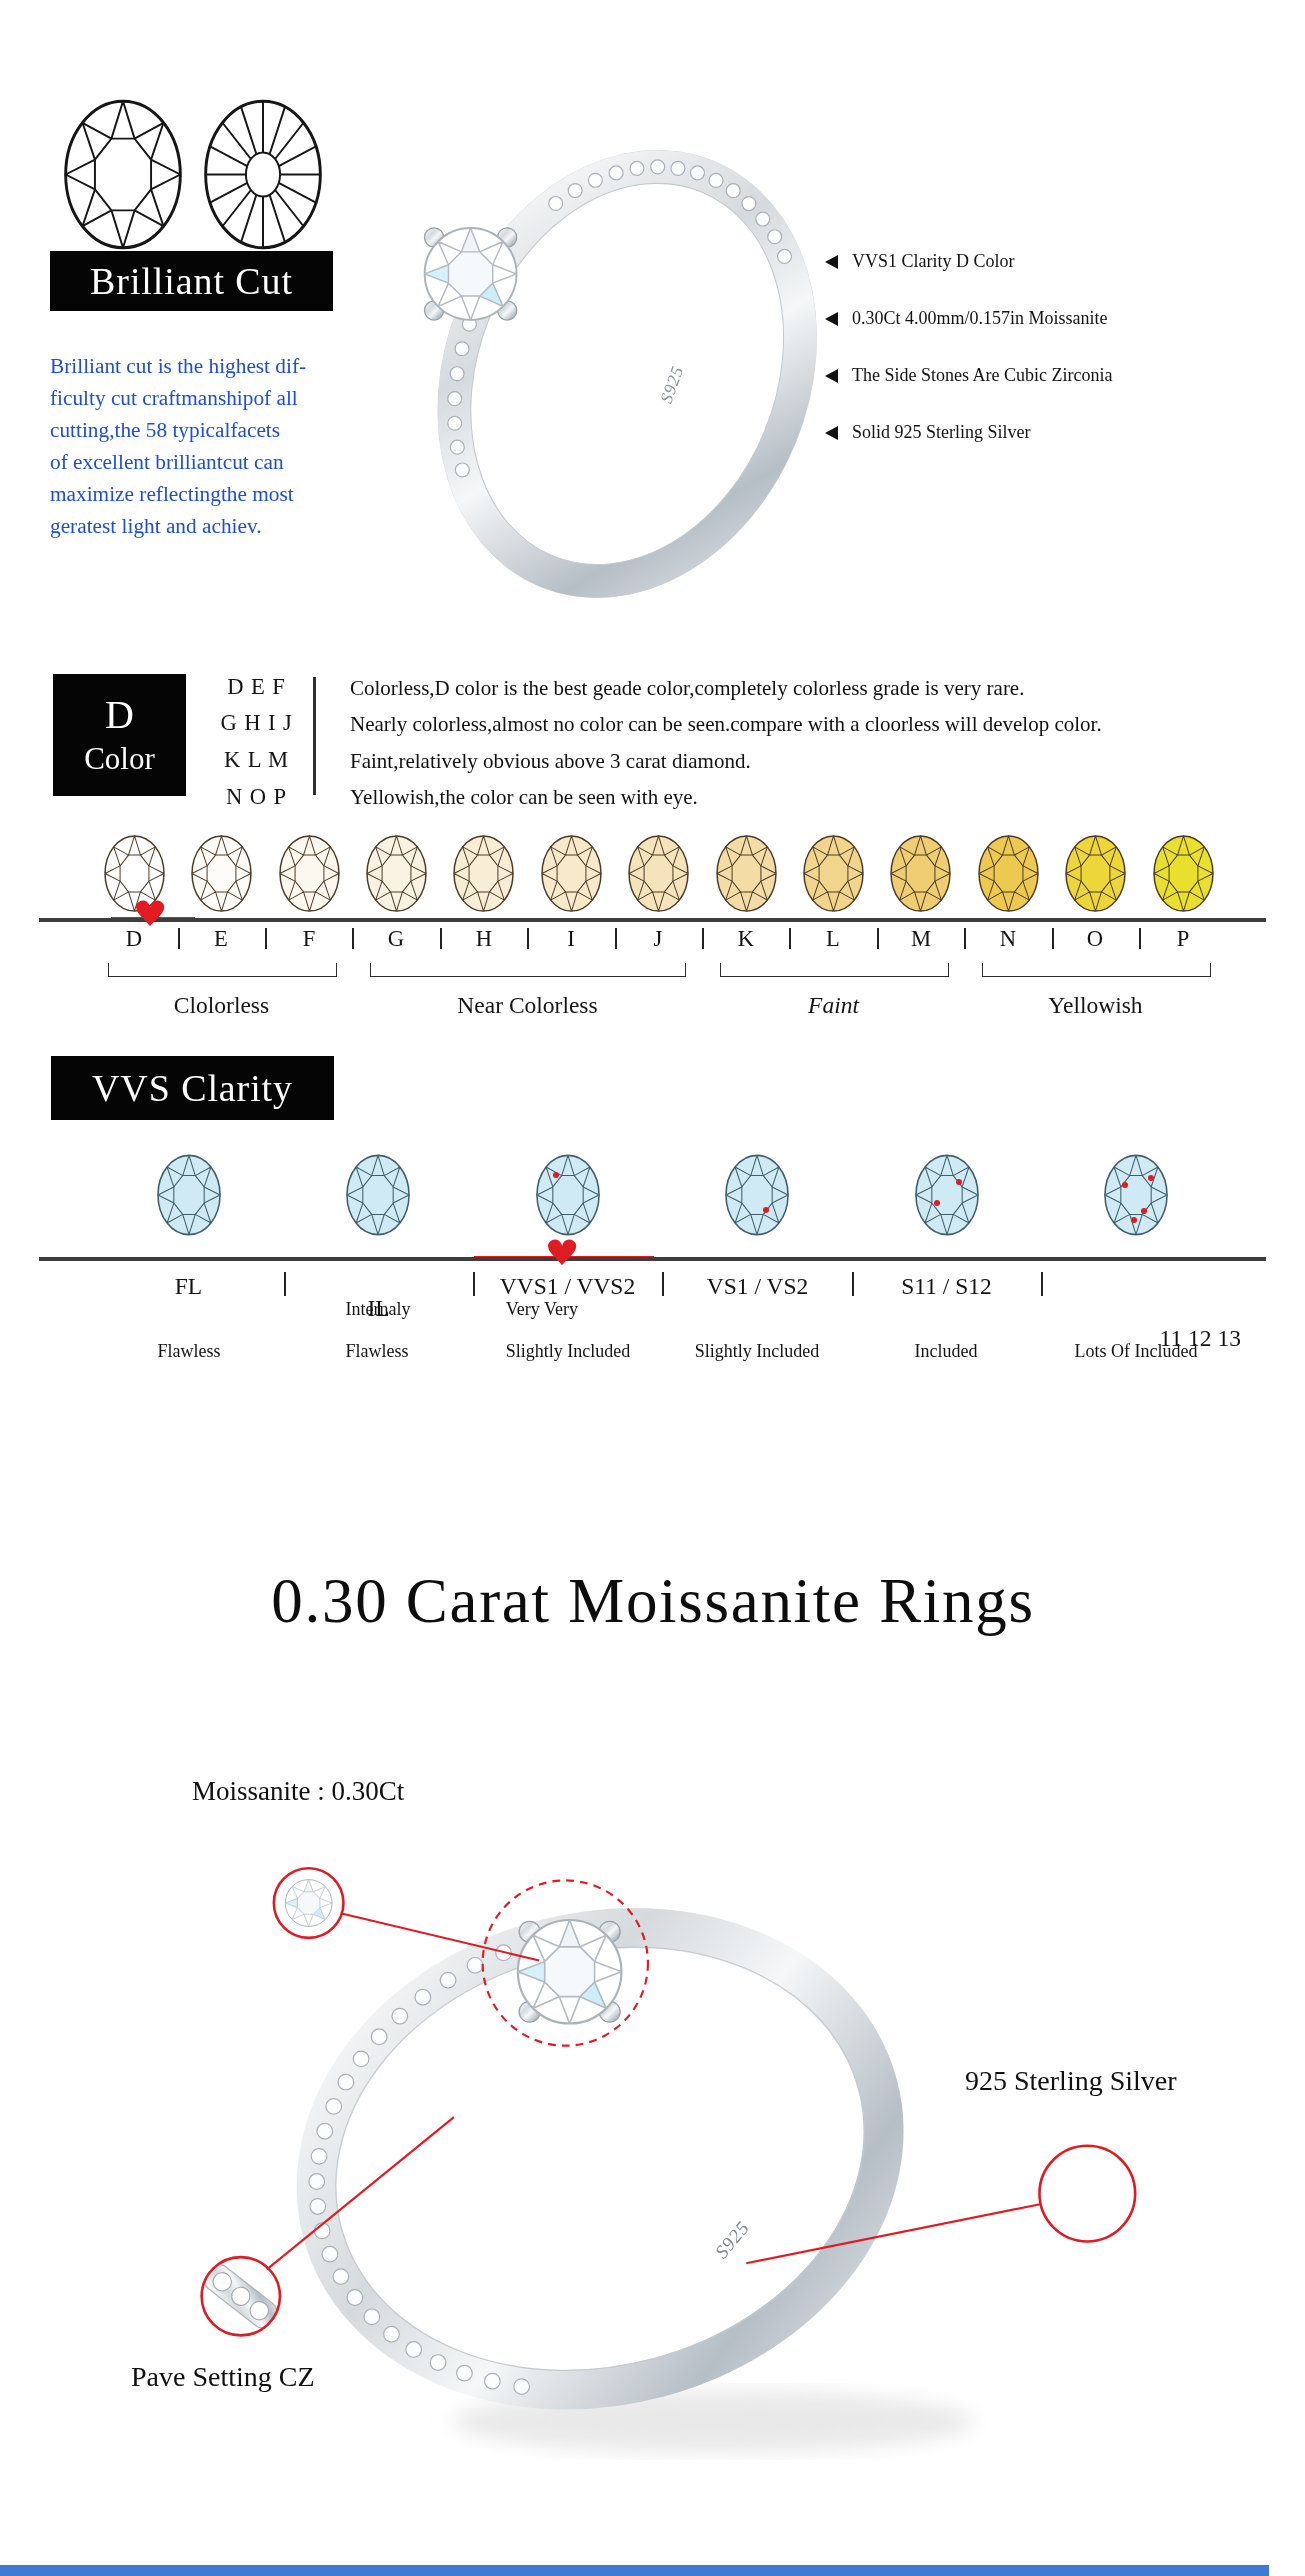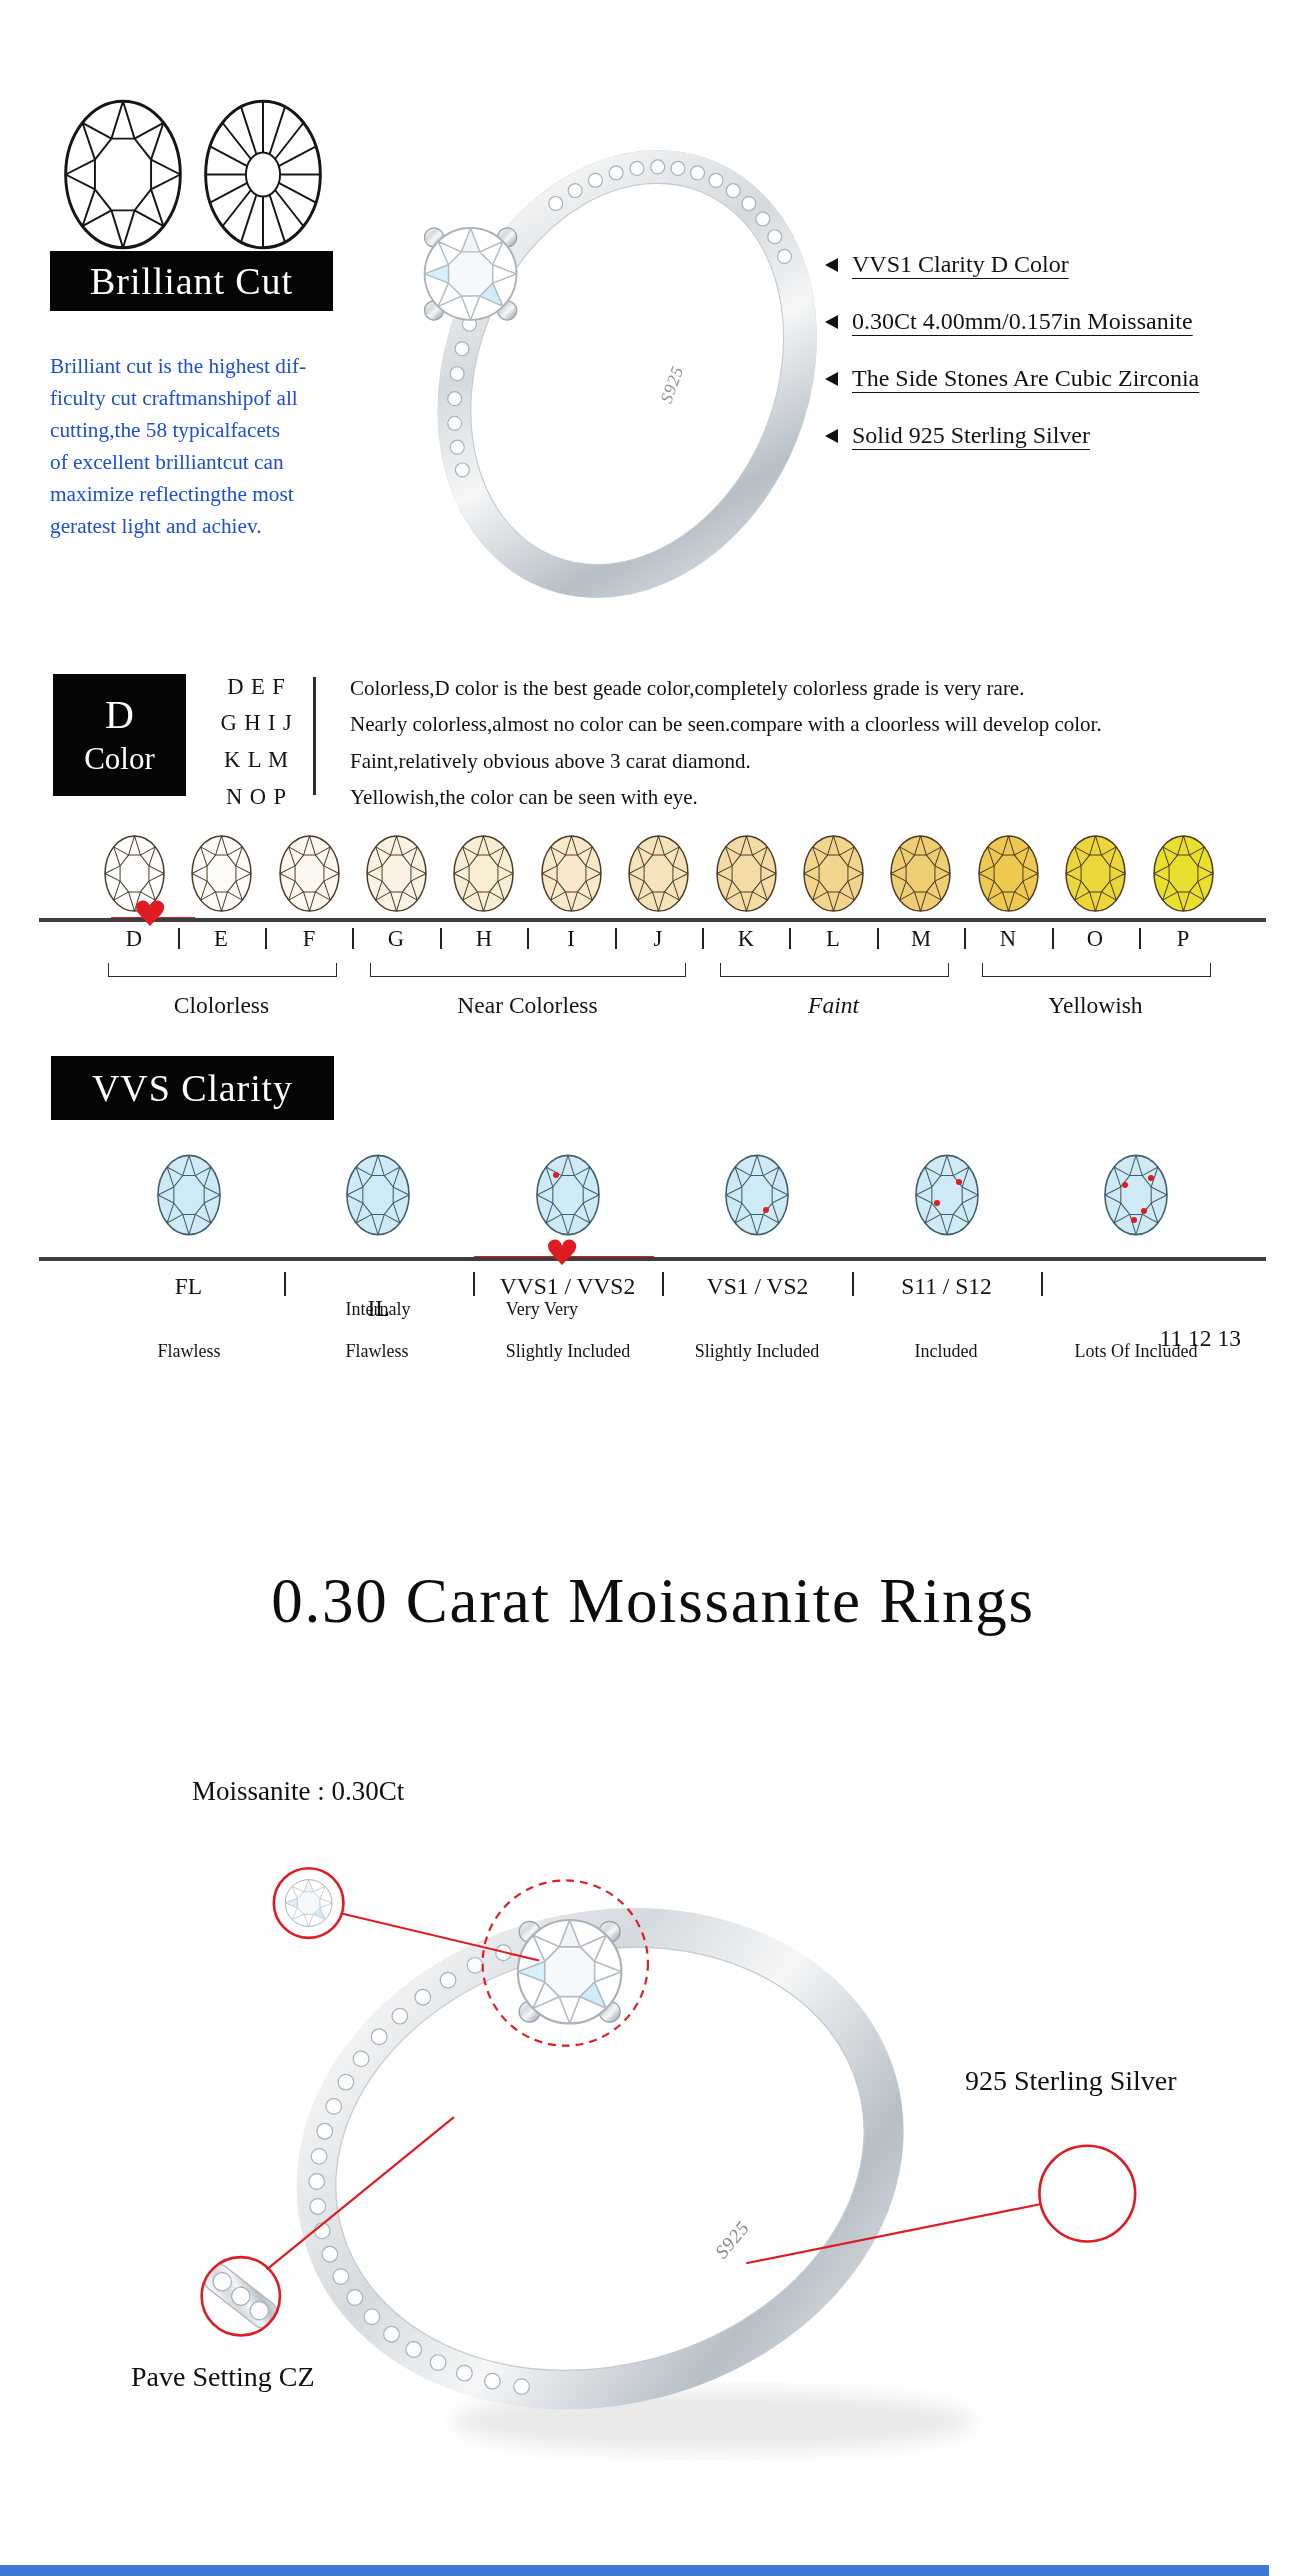--- a/index.html
+++ b/index.html
@@ -5,21 +5,21 @@
   html,body{margin:0;padding:0;background:#888;}
   .canvas{position:relative;width:1306px;height:2576px;background:#ffffff;overflow:hidden;
           font-family:"Liberation Serif","DejaVu Serif",serif;color:#141414;}
   .abs{position:absolute;}
   .banner{background:#050505;color:#ffffff;display:flex;align-items:center;justify-content:center;}
   .banner-text{font-size:38px;letter-spacing:0.9px;}
   .para{font-size:21.3px;line-height:32px;white-space:pre-line;color:#1d4ed8;}
   .bullet{position:absolute;display:flex;align-items:center;}
   .tri{width:0;height:0;border-top:7.8px solid transparent;border-bottom:7.8px solid transparent;
        border-right:13px solid #111;margin-right:14px;}
-  .bullet-text{font-size:24px;text-decoration:underline;text-underline-offset:6.1px;
+  .bullet-text{font-size:18px;text-underline-offset:6.1px;
                text-decoration-thickness:1.3px;color:#121212;}
   .dbox{background:#050505;color:#fff;display:flex;flex-direction:column;align-items:center;justify-content:center;gap:7px;}
   .dbox-l1{font-size:40px;line-height:40px;}
   .dbox-l2{font-size:31px;line-height:33px;}
   .grade-letters{position:absolute;width:139px;text-align:center;font-size:22.6px;letter-spacing:0.9px;}
   .grade-desc{position:absolute;font-size:21px;color:#111;}
   .vline{position:absolute;width:2.6px;background:#2e2e2e;}
   .scale-line{position:absolute;height:3.5px;background:#3d3d3d;}
   .red-seg{position:absolute;height:4.4px;background:var(--red);}
   .heart{position:absolute;color:var(--red);font-family:"DejaVu Sans",sans-serif;

